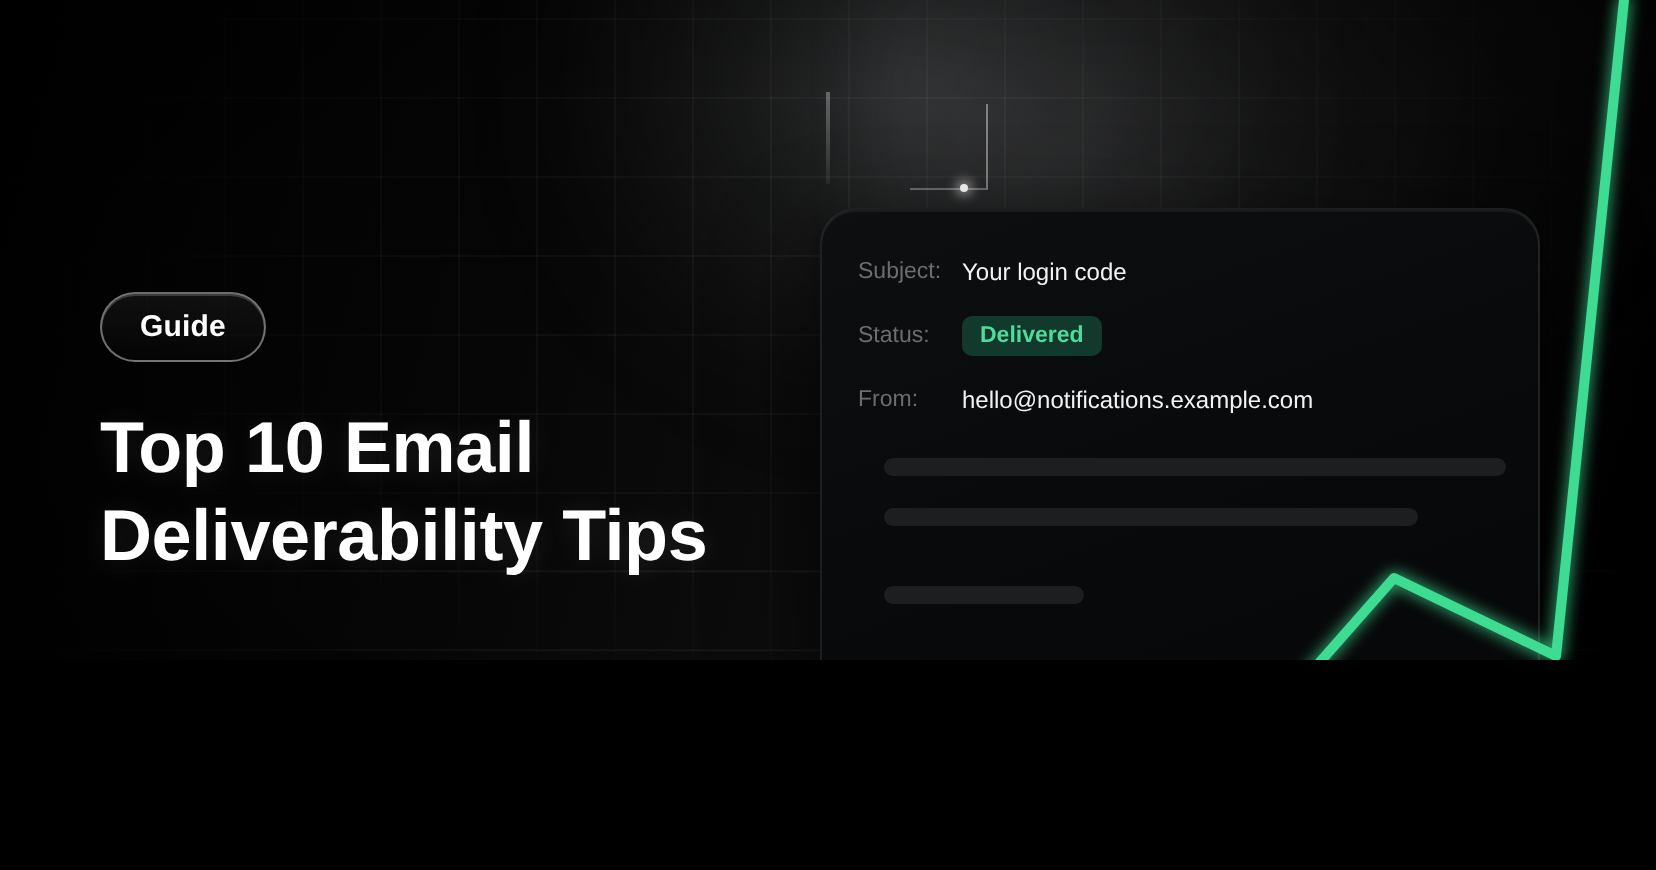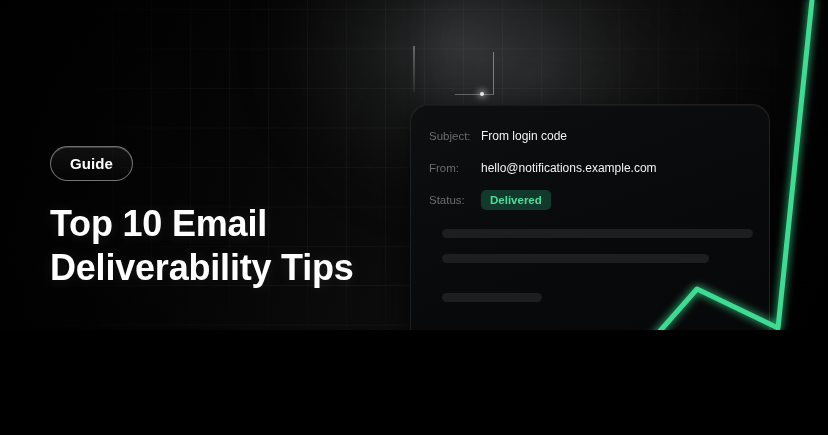--- a/index.html
+++ b/index.html
@@ -244,31 +244,31 @@
   <div class="tick-v"></div>
   <div class="dot dot-a"></div>
   <div class="dot dot-b"></div>
   <div class="dot dot-c"></div>
 
   <div class="card">
     <div class="card-fields">
 
       <div class="field-row">
         <span class="field-label">Subject:</span>
-        <span class="field-value">From login code</span>
+        <span class="field-value">Your login code</span>
+      </div>
+
+      <div class="field-row">
+        <span class="field-label">Status:</span>
+        <span class="badge" id="status-badge" style="background: rgb(17, 57, 44); color: rgb(79, 220, 154);">Delivered</span>
       </div>
 
       <div class="field-row">
         <span class="field-label">From:</span>
         <span class="field-value">hello@notifications.example.com</span>
-      </div>
-
-      <div class="field-row">
-        <span class="field-label">Status:</span>
-        <span class="badge" id="status-badge" style="background: rgb(17, 57, 44); color: rgb(79, 220, 154);">Delivered</span>
       </div>
 
     </div>
 
     <div class="skeleton-wrap" id="skeleton-wrap">
         <div class="sk" style="width: 100%;"></div>
         <div class="sk gap" style="width: 86%;"></div>
         <div class="sk gap" style="width: 32%;"></div>
         <div class="sk" style="width: 86%;"></div>
         <div class="sk" style="width: 100%;"></div>

